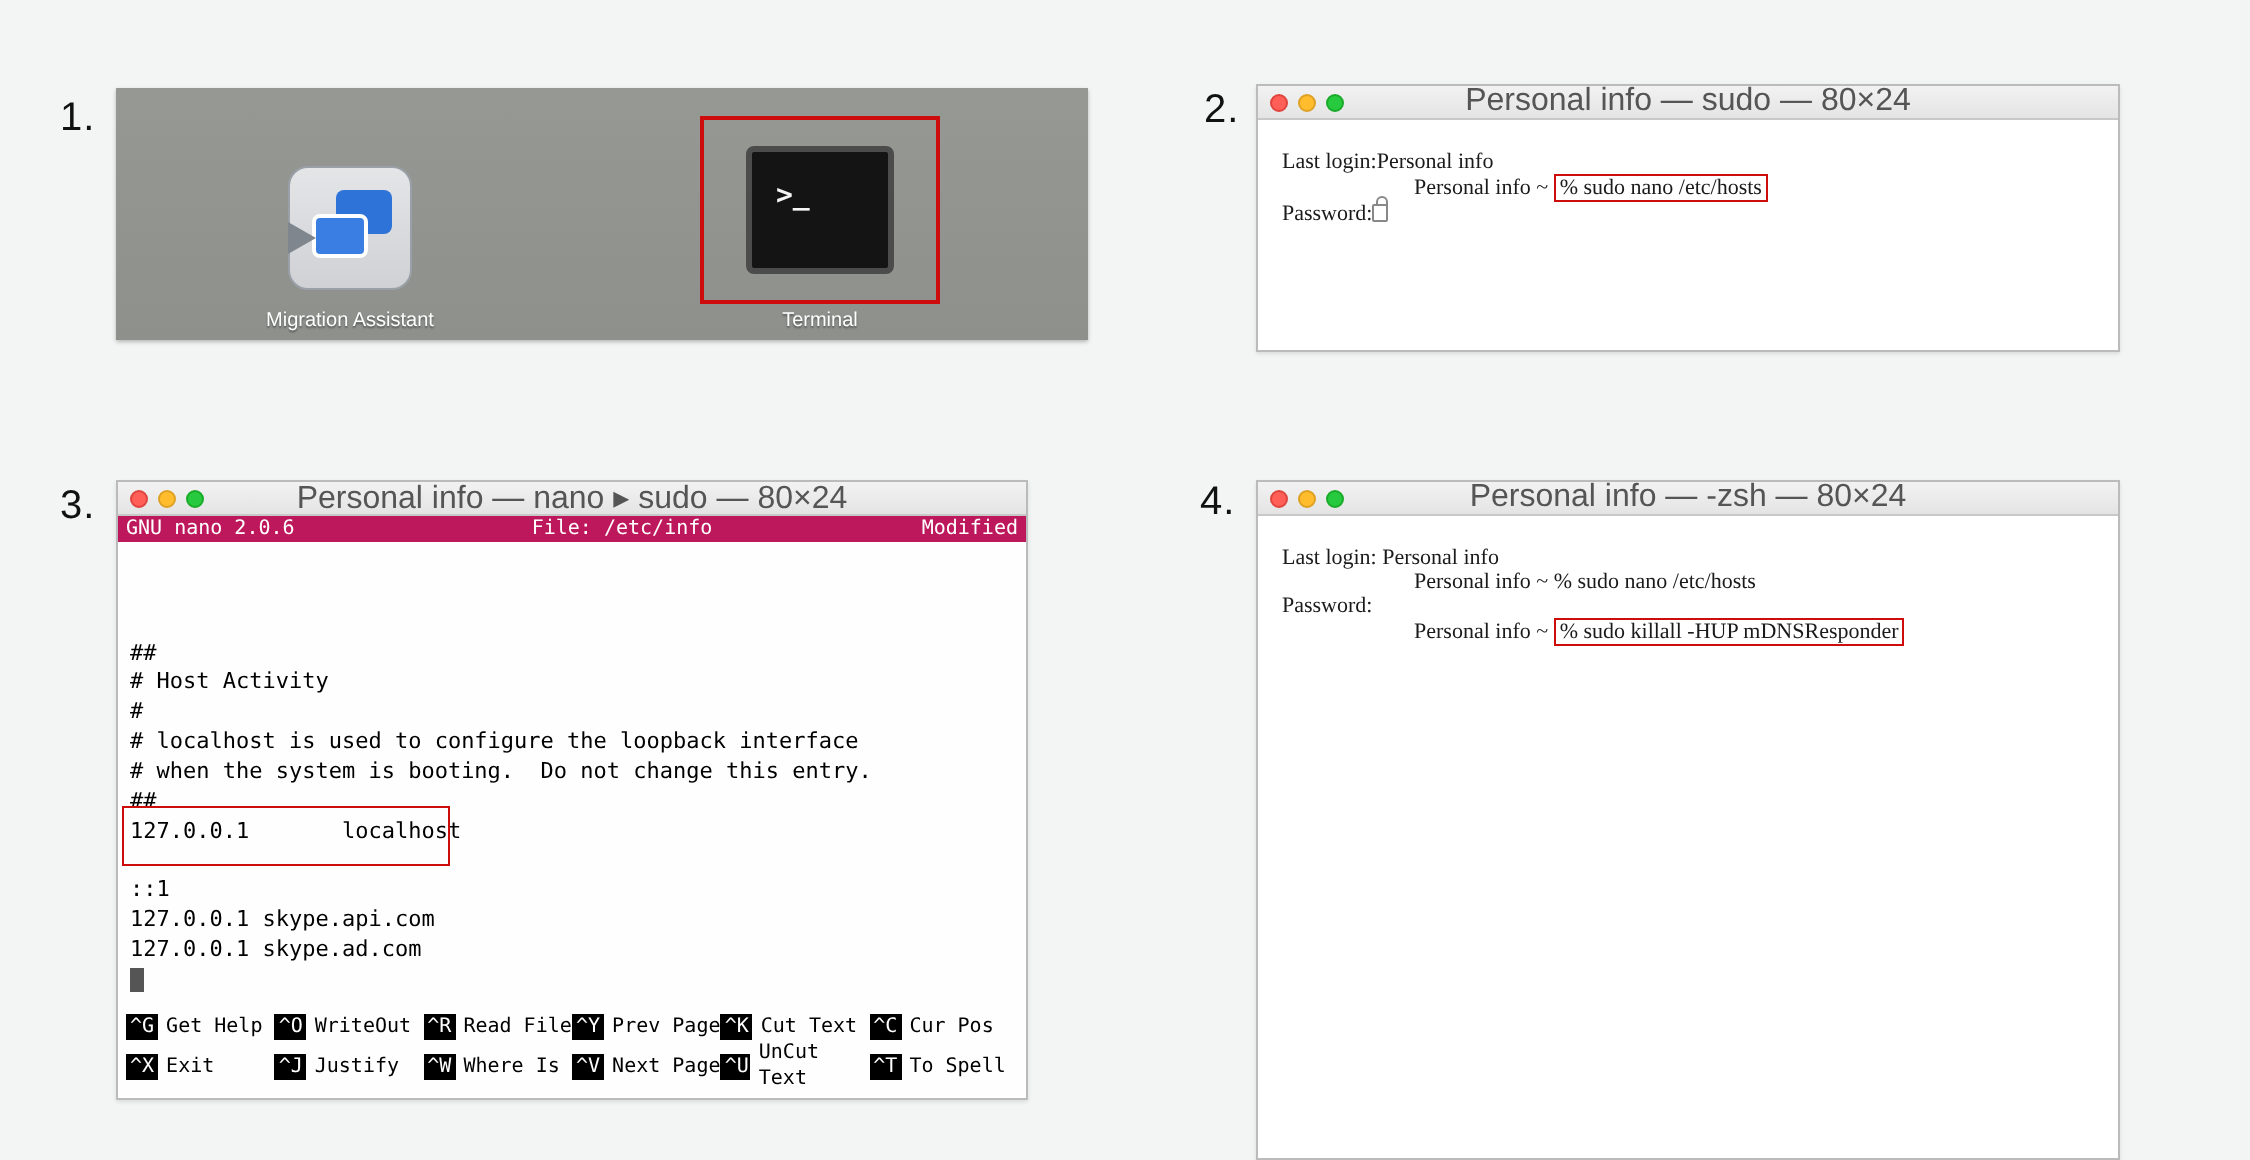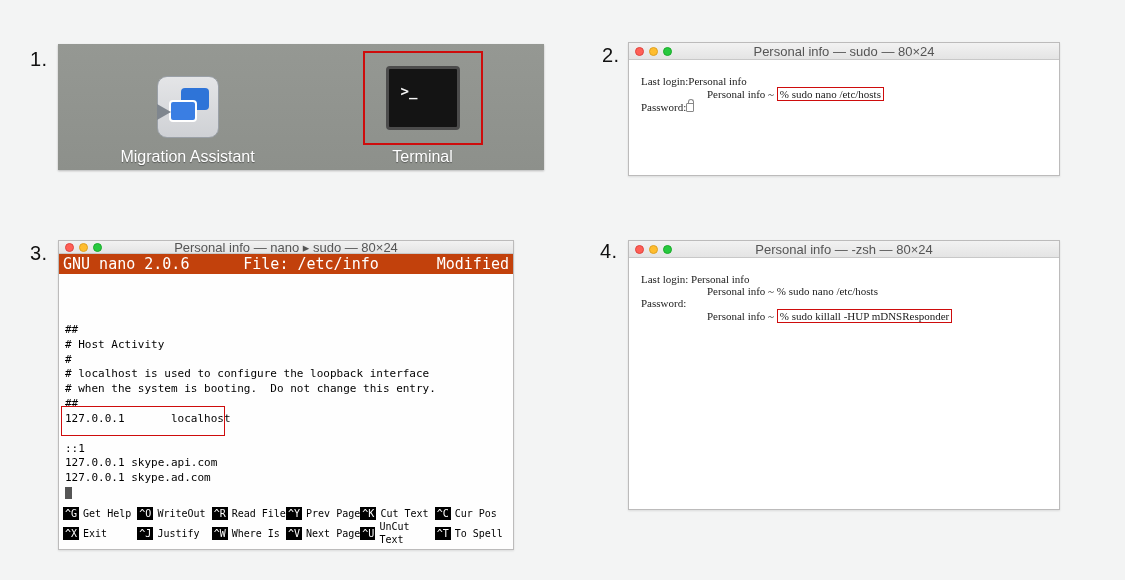--- a/index.html
+++ b/index.html
@@ -37,21 +37,21 @@
     align-items: center;
     gap: 4px;
     position: relative;
   }
   .dock-item .icon {
     width: 74px; height: 74px;
     position: relative;
   }
   .dock-label {
     color: #fff;
-    font-size: 16px;
+    font-size: 10px;
     text-shadow: 0 1px 1px rgba(0,0,0,.4);
   }
   .hl-red { outline: 2.5px solid #ce0c0c; outline-offset: -1px; }
   
   .mig-body {
     position:absolute; inset:6px;
     background: linear-gradient(#e4e5e7,#cfd1d5);
     border-radius: 10px;
     border:1px solid #9aa0a7;
   }
@@ -107,21 +107,21 @@
     gap:5px;
     position:relative;
   }
   .traffic { display:flex; gap:5px; }
   .dot { width:9px; height:9px; border-radius:50%; }
   .dot.r { background:#ff5f56; border:0.5px solid #e0443e;}
   .dot.y { background:#ffbd2e; border:0.5px solid #dea123;}
   .dot.g { background:#27c93f; border:0.5px solid #1aab29;}
   .title-center {
     position:absolute; left:0; right:0; text-align:center;
-    font-size:13px; color:#555; pointer-events:none;
+    font-size:16px; color:#555; pointer-events:none;
   }
   .term-content {
     flex:1;
     font-family: Liberation Serif, serif;
     font-size: 11px;
     color:#1a1a1a;
     padding: 3px 12px;
     position:relative;
     white-space: pre;
     overflow:hidden;
@@ -137,22 +137,22 @@
     position:relative; top:1px;
   }
   .lock:before{
     content:""; position:absolute; top:-5px; left:1px;
     width:4px; height:4px; border:1px solid #888;
     border-bottom:none; border-radius:4px 4px 0 0;
   }
 
   
   .nano-header {
-    background:#c2410c; color:#fff;
-    font-family: Menlo,Monaco,monospace; font-size:15px;
+    background:#be185d; color:#fff;
+    font-family: Menlo,Monaco,monospace; font-size:10px;
     display:flex; padding:1px 4px;
   }
   .nano-header .l{width:140px;}
   .nano-header .c{flex:1; text-align:center;}
   .nano-header .r{width:90px; text-align:right;}
   .nano-body {
     flex:1; background:#fefefe;
     font-family: Menlo,Monaco,monospace; font-size:11px;
     line-height:1.35;
     padding:4px 6px; color:#000;
@@ -294,21 +294,21 @@
         <span class="key">^U</span>
         <span>UnCut Text</span>
       </div>
       <div class="sc">
         <span class="key">^T</span>
         <span>To Spell</span>
       </div>
     </div>
 </div>
 
-<div class="window" style="left:628px; top:240px; width:432px; height:270px;">
+<div class="window" style="left:628px; top:240px; width:432px; height:340px;">
   <div class="titlebar">
     <div class="traffic">
       <span class="dot r"></span>
       <span class="dot y"></span>
       <span class="dot g"></span>
     </div>
     <div class="title-center">
       <span>Personal info</span><span>  — -zsh — 80×24</span>
     </div>
   </div>

